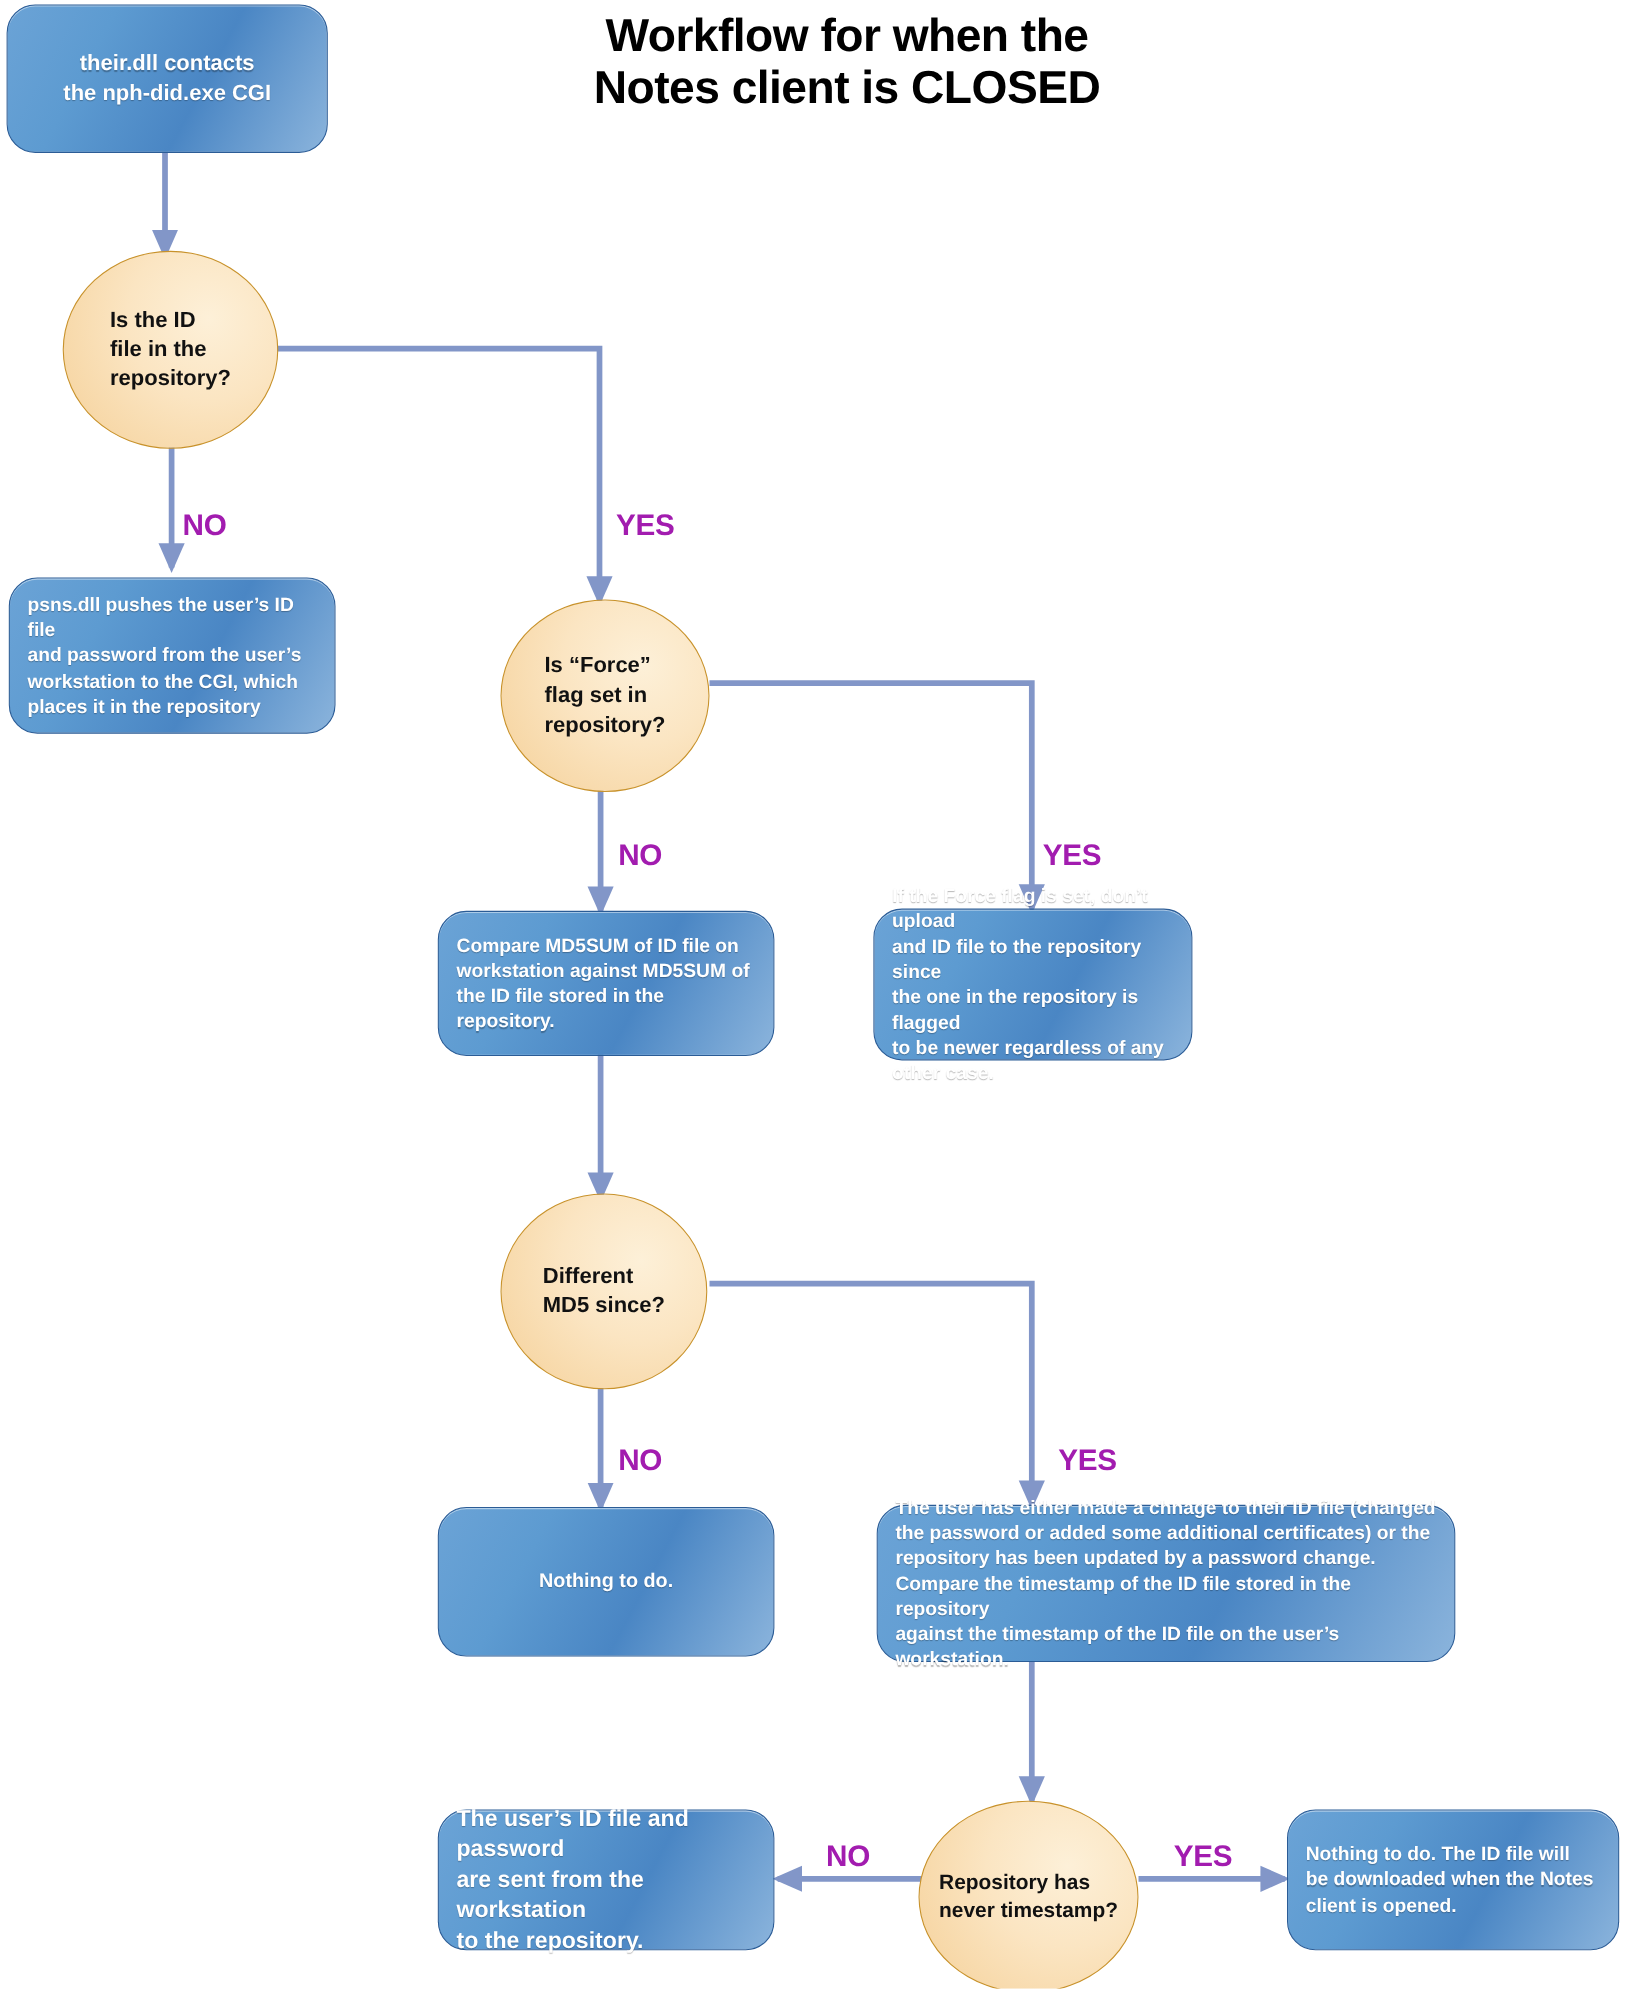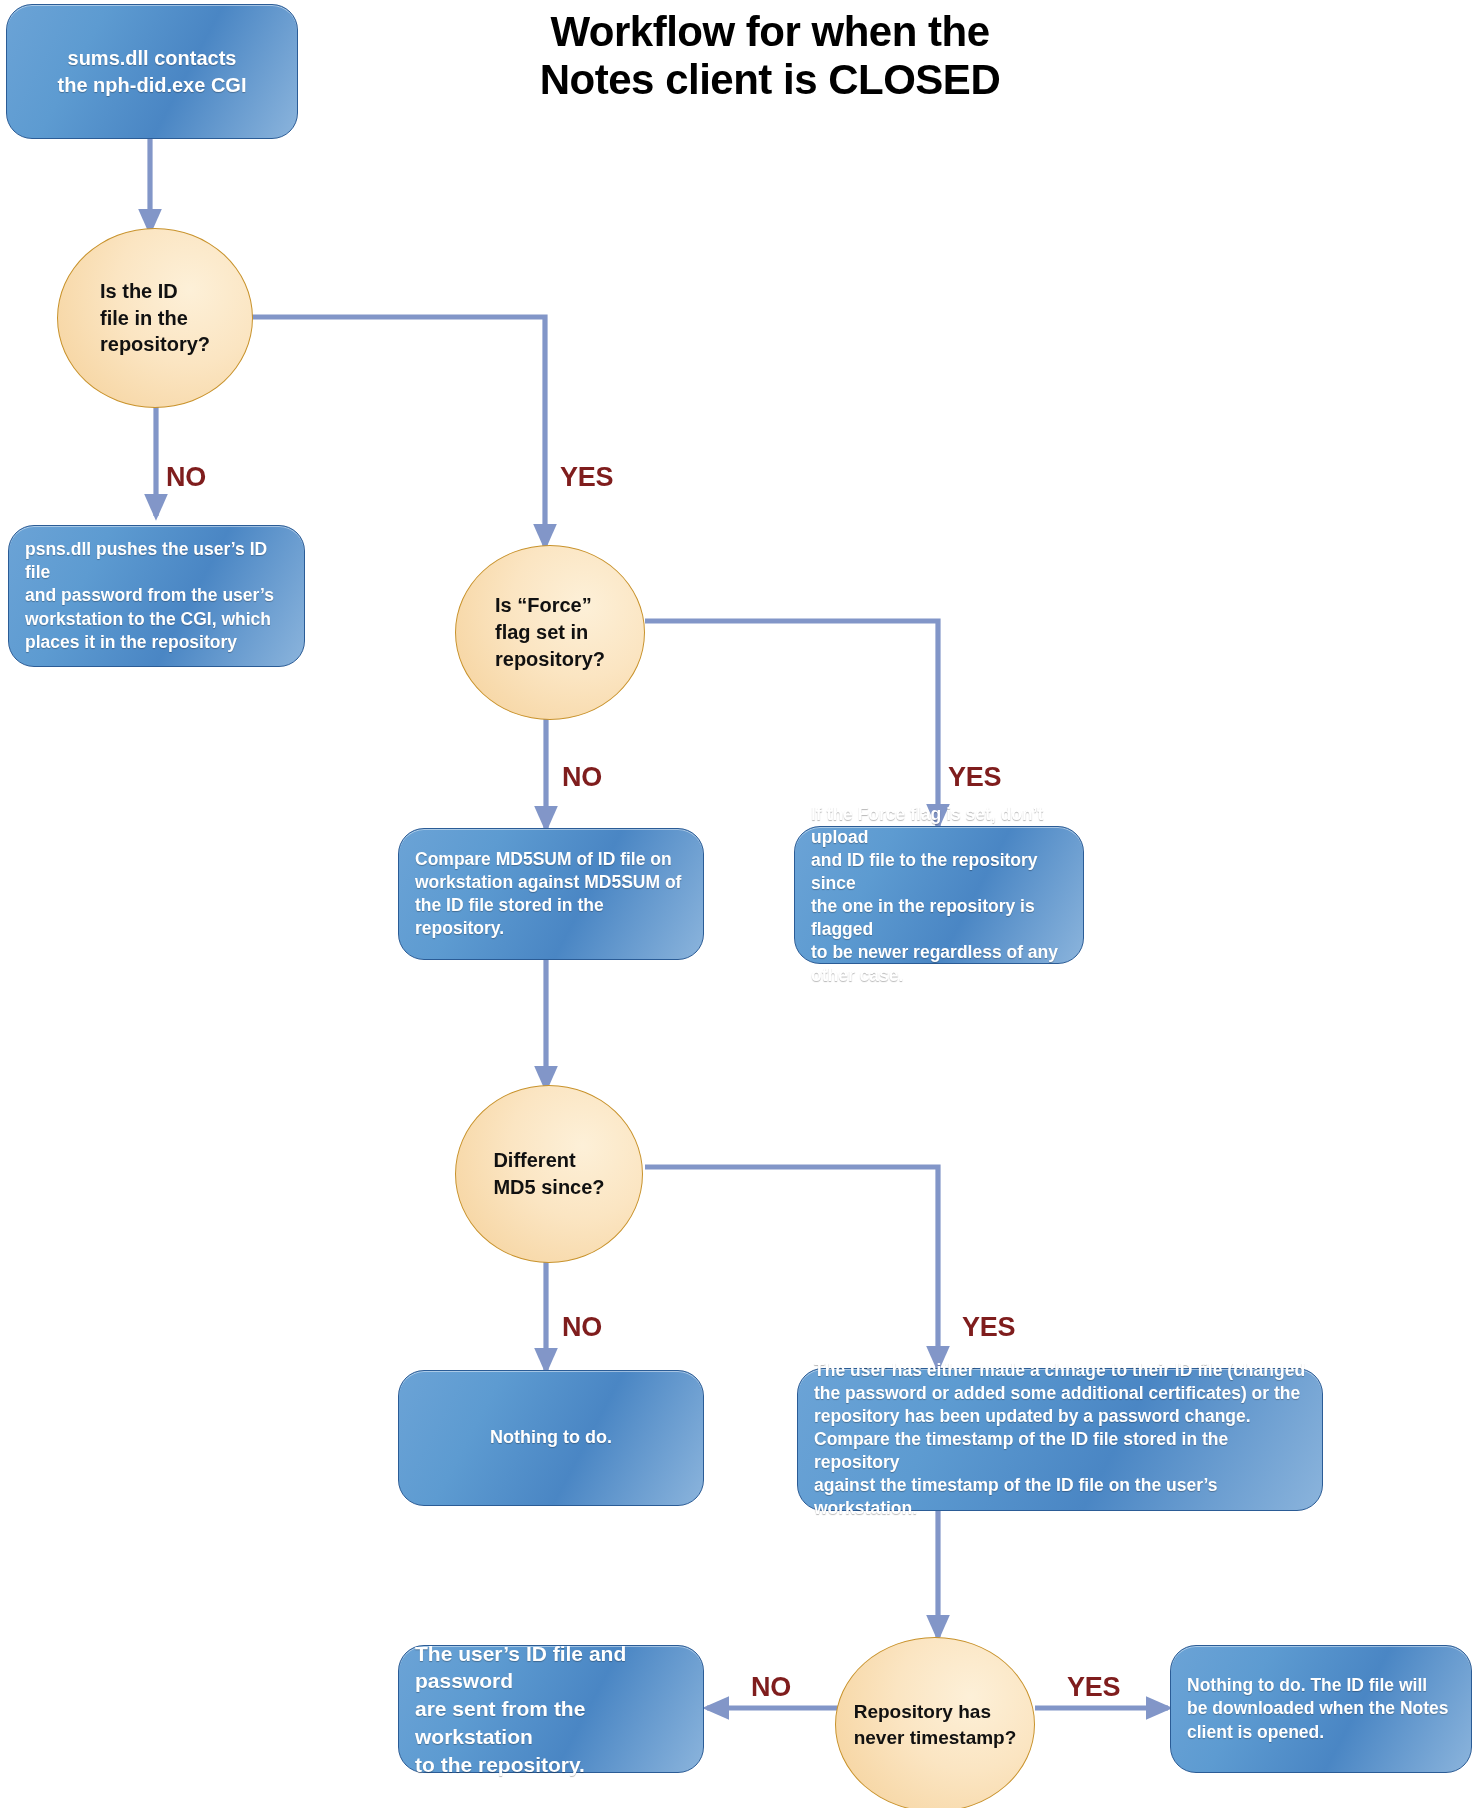--- a/index.html
+++ b/index.html
@@ -75,21 +75,21 @@
     justify-content: center;
     text-align: left;
     line-height: 1.34;
     white-space: pre-line;
   }
 
   
   .edge-label {
     position: absolute;
     font-weight: bold;
-    color: #7f1d1d;
+    color: #a21caf;
     font-size: 27px;
     letter-spacing: -0.3px;
     white-space: nowrap;
   }
 </style>
 </head>
 <body>
 
 <div id="canvas">
 
@@ -121,21 +121,21 @@
 
       <path d="M 840 1708 L 707 1708"></path>
 
       <path d="M 1035 1708 L 1168 1708"></path>
     </g>
   </svg>
 
   <div class="title" style="left: 520px; top: 8px; width: 500px;">Workflow for when the
 Notes client is CLOSED</div>
 
-  <div class="node-box center-text" style="left: 6px; top: 4px; width: 292px; height: 135px; font-size: 20px;">sums.dll contacts
+  <div class="node-box center-text" style="left: 6px; top: 4px; width: 292px; height: 135px; font-size: 20px;">their.dll contacts
 the nph-did.exe CGI</div>
 
   <div class="node-circle" style="left: 57px; top: 228px; width: 196px; height: 180px; border-radius: 50%; font-size: 20px;">Is the ID
 file in the
 repository?</div>
 
   <div class="node-box" style="left: 8px; top: 525px; width: 297px; height: 142px; font-size: 17.5px;">psns.dll pushes the user’s ID file
 and password from the user’s
 workstation to the CGI, which
 places it in the repository</div>

